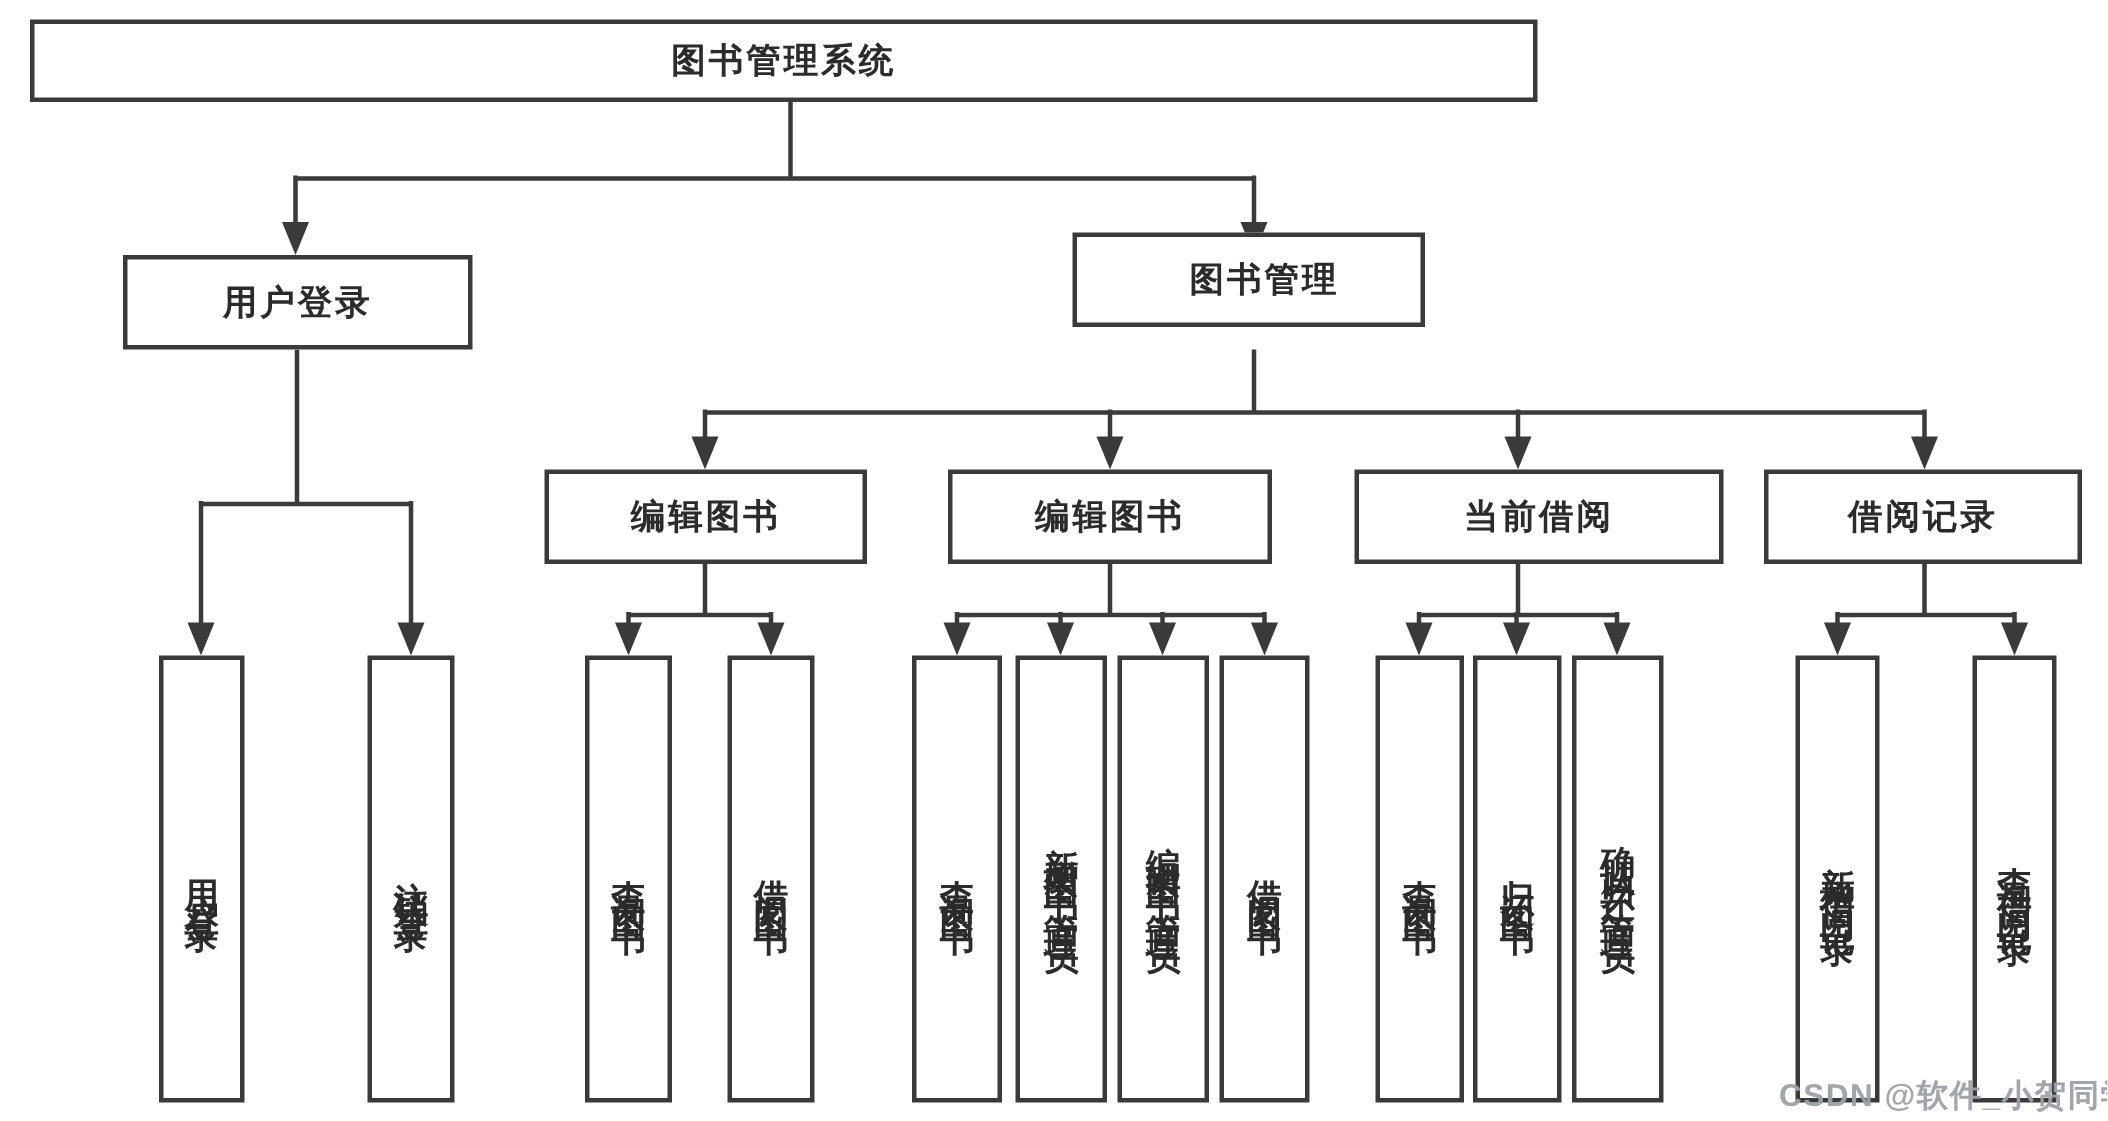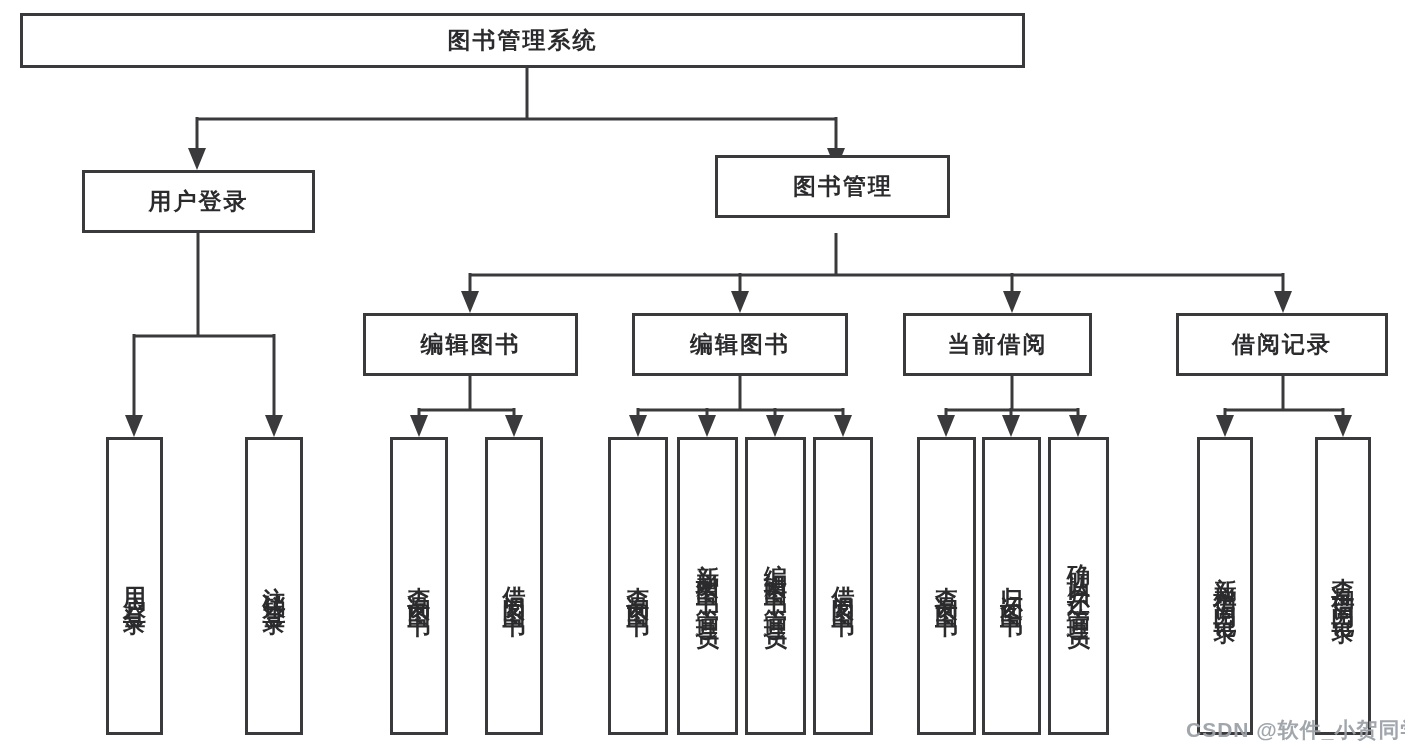--- a/index.html
+++ b/index.html
@@ -146,21 +146,21 @@
   <div class="box lvl1 hbox" style="left:715px; top:155px; width:235px;padding-left:21px;">
     <span>图书管理</span>
   </div>
 
   <div class="box lvl2 hbox" style="left:363px; top:313px; width:215px;">
     <span>编辑图书</span>
   </div>
   <div class="box lvl2 hbox" style="left:632px; top:313px; width:216px;">
     <span>编辑图书</span>
   </div>
-  <div class="box lvl2 hbox" style="left:903px; top:313px; width:189px;">
+  <div class="box lvl2 hbox" style="left:903px; top:313px; width:246px;">
     <span>当前借阅</span>
   </div>
   <div class="box lvl2 hbox" style="left:1176px; top:313px; width:212px;">
     <span>借阅记录</span>
   </div>
 
   <div class="box leaf" style="left:106px; width:57px;">
     <span>用户登录</span>
   </div>
   <div class="box leaf" style="left:245px; width:58px;">

